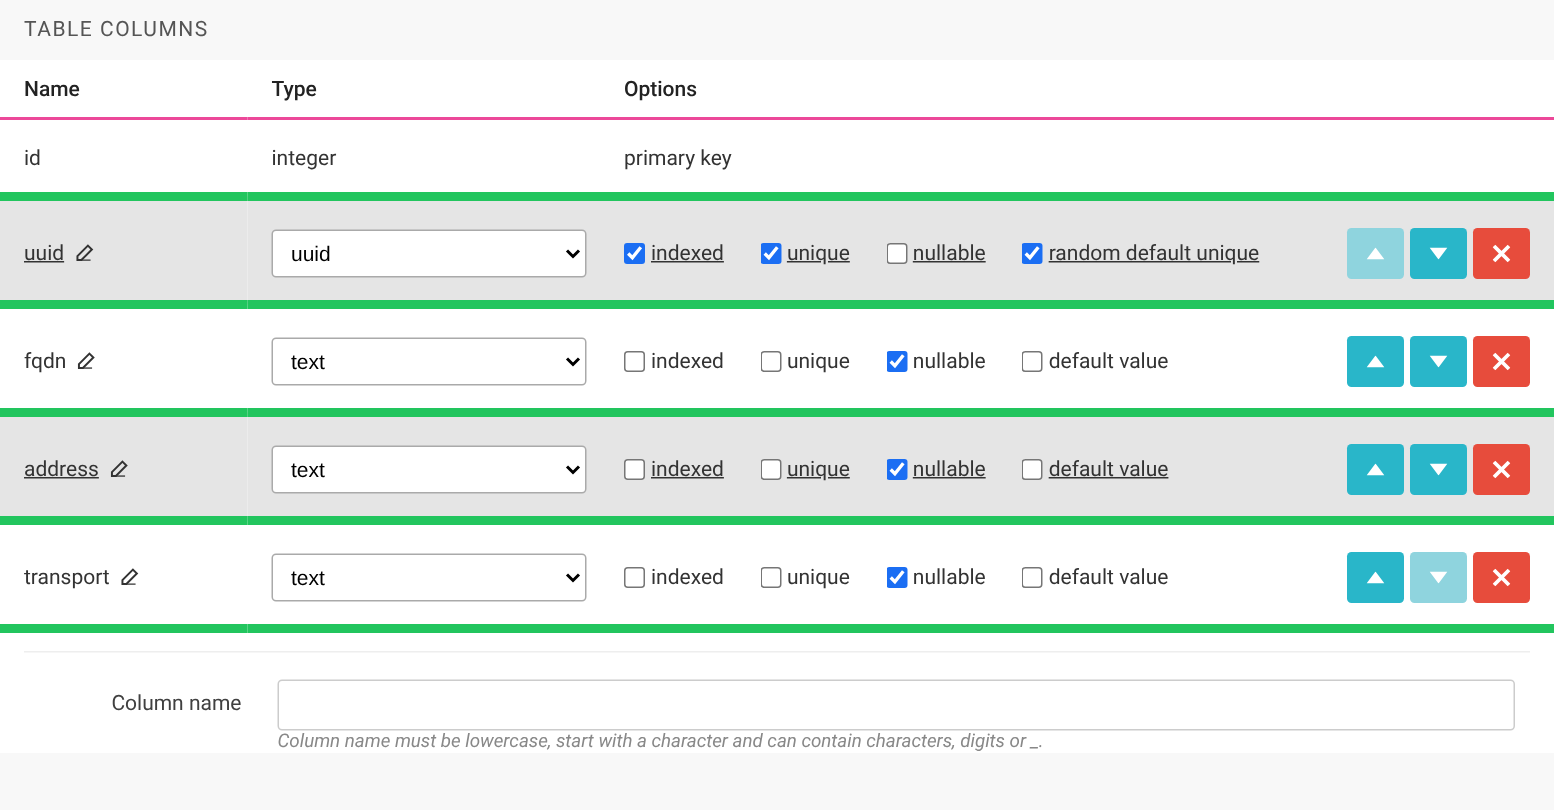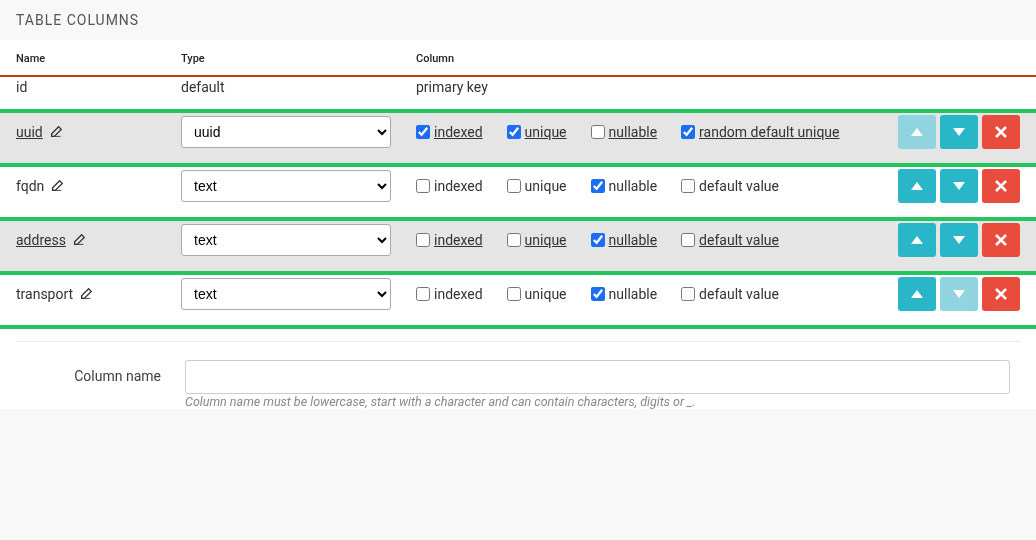--- a/index.html
+++ b/index.html
@@ -1,21 +1,21 @@
 <!DOCTYPE html>
 <html><head>
   <meta charset="utf-8">
   <style>
     * { box-sizing: border-box; margin: 0; padding: 0; }
     body { font-family: -apple-system, BlinkMacSystemFont, "Segoe UI", Roboto, sans-serif; background: #f8f8f8; color: #333; font-size: 14px; }
     .container { width: 1036px; background: #fff; padding: 0; }
     .header { padding: 12px 16px; font-size: 14px; letter-spacing: 1px; color: #555; background: #f8f8f8; }
     .table { width: 100%; border-collapse: collapse; }
-    .table th { text-align: left; font-weight: 500; padding: 12px 8px 10px 16px; border-bottom: 2px solid #c2410c; background: #fff; color: #222; font-size: 11px; }
-    .table td { padding: 2px 8px 14px 16px; border-bottom: 4px solid #22c55e; vertical-align: middle; background: #fff; }
+    .table th { text-align: left; font-weight: 500; padding: 12px 8px 10px 16px; border-bottom: 2px solid #ec4899; background: #fff; color: #222; font-size: 14px; }
+    .table td { padding: 18px 8px 14px 16px; border-bottom: 6px solid #22c55e; vertical-align: middle; background: #fff; }
     .table tr.alt td { background: #e5e5e5; text-decoration: underline; }
     .col-name { width: 165px; }
     .col-type { width: 235px; }
     .col-options { }
     .col-actions { width: 150px; text-align: right; padding-right: 16px !important; }
     .name-cell { display: flex; align-items: center; gap: 6px; }
     .edit-icon { width: 14px; height: 14px; cursor: pointer; display: inline-flex; }
     select { width: 210px; padding: 6px 8px; border: 1px solid #aaa; border-radius: 3px; font-size: 14px; background: #fff; }
     .opts { display: flex; flex-wrap: wrap; gap: 24px; align-items: flex-end; }
     .opt { display: flex; align-items: center; gap: 4px; }
@@ -38,27 +38,27 @@
 </head>
 <body>
 
 <div class="container">
   <div class="header">TABLE COLUMNS</div>
   <table class="table">
     <thead>
       <tr>
         <th class="col-name">Name</th>
         <th class="col-type">Type</th>
-        <th class="col-options" colspan="2">Column</th>
+        <th class="col-options" colspan="2">Options</th>
       </tr>
     </thead>
     <tbody id="tbody">
         <tr>
           <td class="col-name">id</td>
-          <td class="col-type">default</td>
+          <td class="col-type">integer</td>
           <td class="col-options" colspan="2">primary key</td>
         </tr>
         <tr class="alt">
           <td class="col-name">
             <div class="name-cell">
               <span>uuid</span>
               <span class="edit-icon">
                 <svg viewBox="0 0 16 16" width="14" height="14" fill="none" stroke="#333" stroke-width="1.5">
                   <path d="M11 2l3 3-8 8H3v-3l8-8z"></path>
                   <path d="M3 13h10" stroke-width="1"></path>

